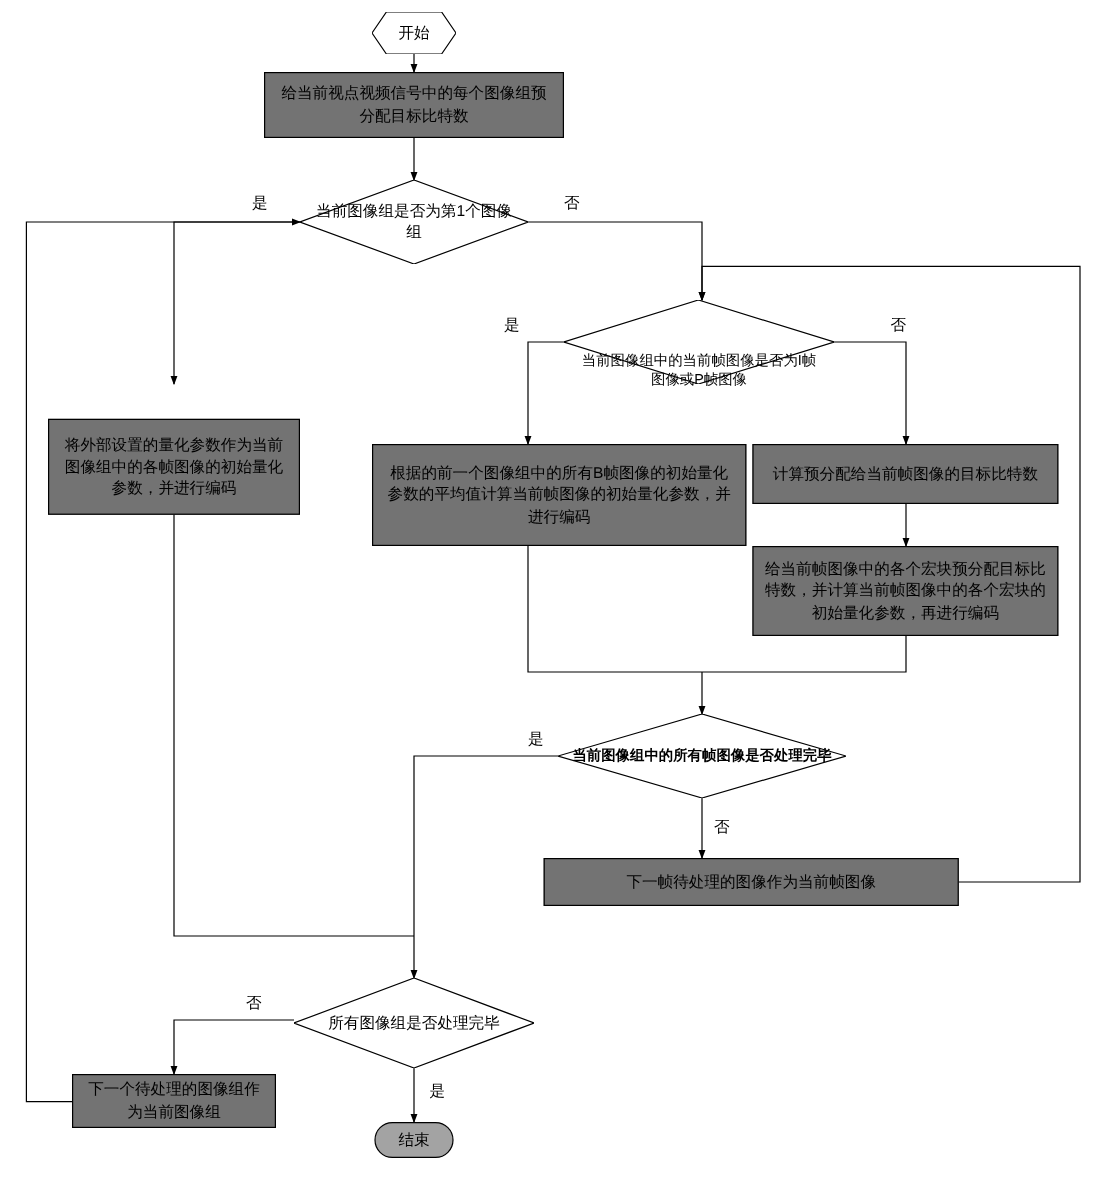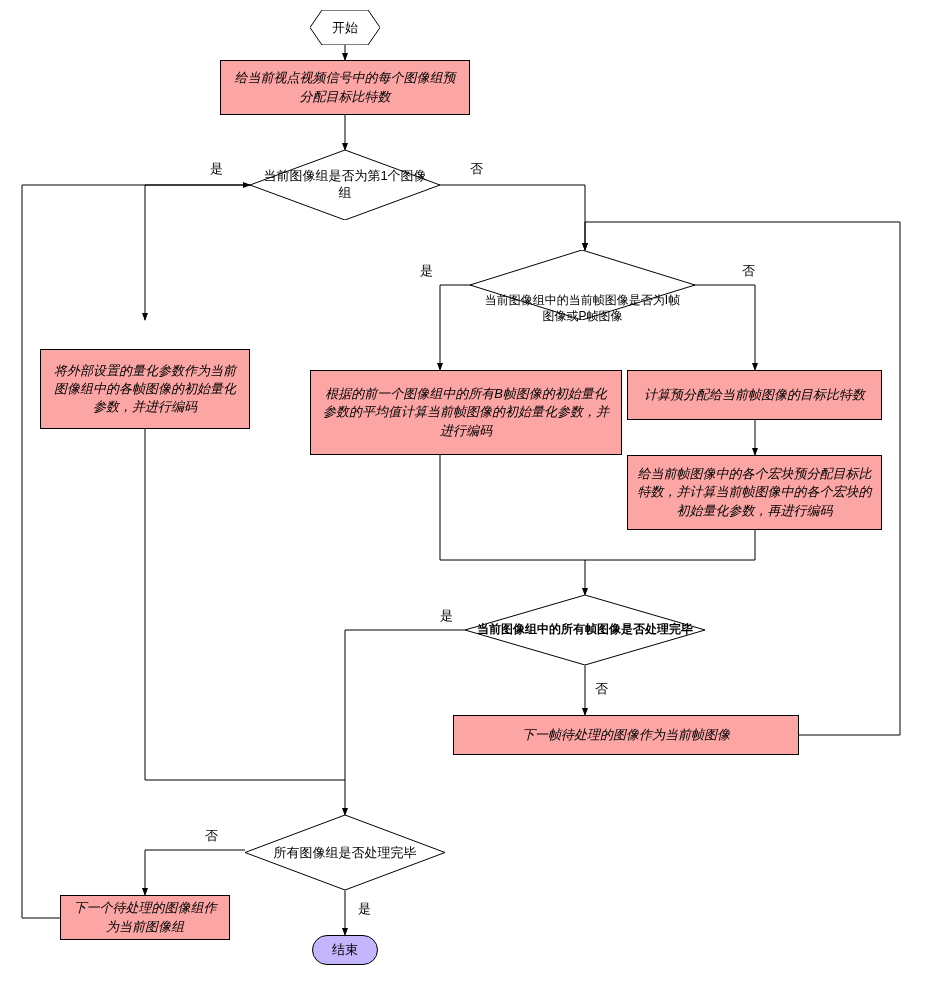--- a/index.html
+++ b/index.html
@@ -12,34 +12,33 @@
     color: #000;
   }
   #canvas {
     position: relative;
     width: 925px;
     height: 1000px;
   }
   .box {
     position: absolute;
     border: 1px solid #000;
-    background: #fca5a5;
+    background: #737373;
     display: flex;
     align-items: center;
     justify-content: center;
     text-align: center;
     padding: 6px 8px;
     line-height: 1.4;
-    font-style: italic;
   }
   .terminator {
     position: absolute;
     border: 1px solid #000;
     border-radius: 50px;
-    background: #c4b5fd;
+    background: #a3a3a3;
     display: flex;
     align-items: center;
     justify-content: center;
   }
   .hexagon {
     position: absolute;
     display: flex;
     align-items: center;
     justify-content: center;
   }

